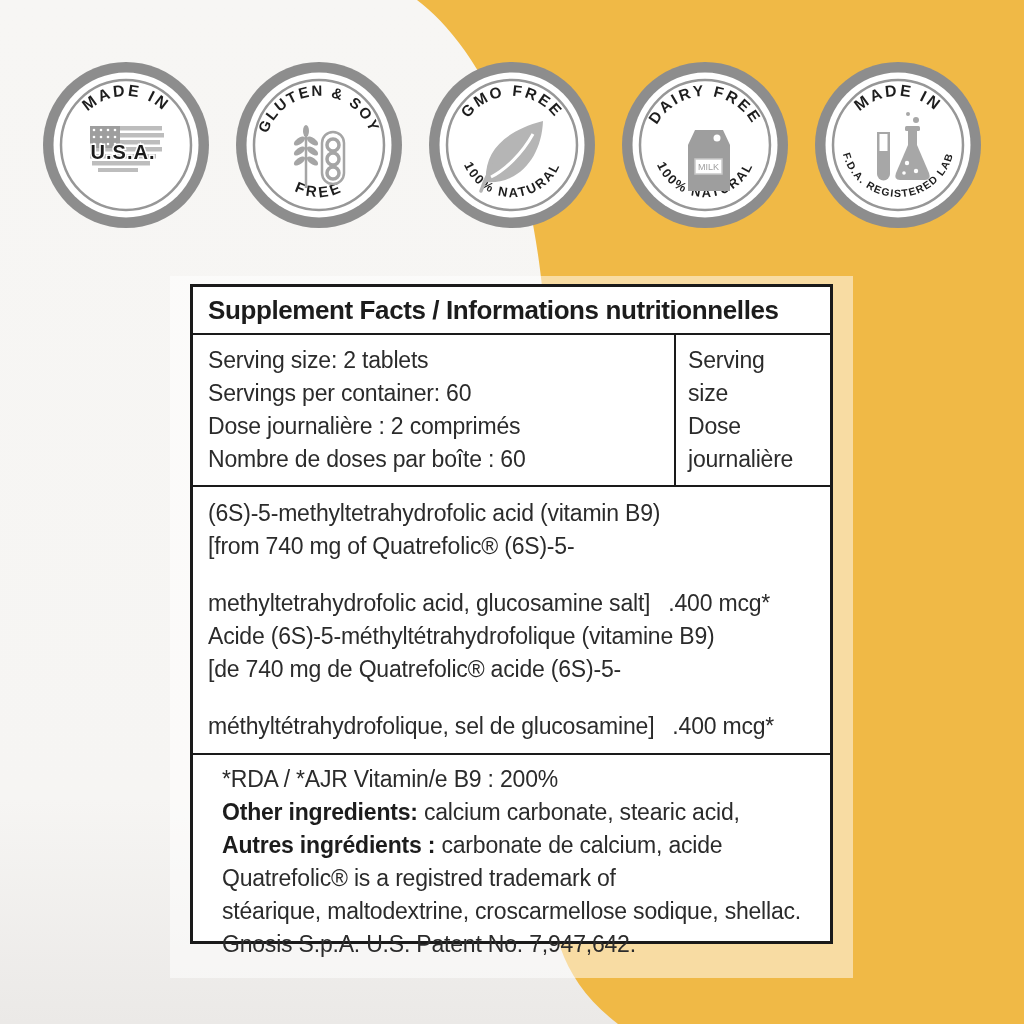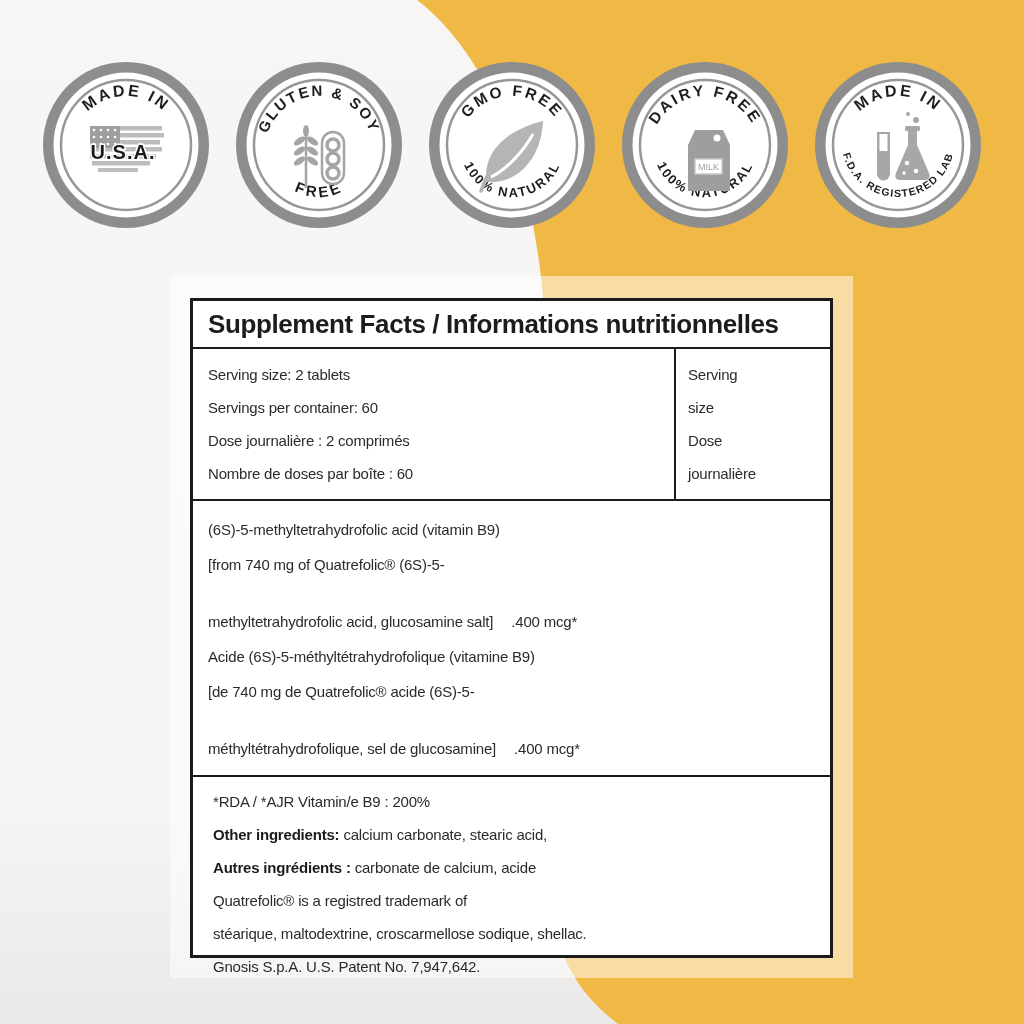--- a/index.html
+++ b/index.html
@@ -8,34 +8,34 @@
   .canvas{position:absolute;inset:0;width:1024px;height:1024px;
           background:linear-gradient(180deg,#f7f6f4 0%,#f6f5f3 78%,#ebe9e7 100%);}
   .blob-svg{position:absolute;inset:0;}
   
   .badges{position:absolute;top:62px;left:0;width:1024px;display:flex;
           justify-content:center;gap:27px;}
   .badge{width:166px;height:166px;}
   
   .halo{position:absolute;left:170px;top:276px;width:683px;height:702px;
         background:rgba(255,255,255,0.5);}
-  .card{position:absolute;left:190px;top:298px;width:643px;height:660px;
+  .card{position:absolute;left:190px;top:284px;width:643px;height:660px;
         background:#ffffff;border:3px solid #1a1a1a;box-sizing:border-box;
         display:flex;flex-direction:column;color:#2b2b2b;}
   .card-title{font-size:26px;font-weight:bold;letter-spacing:-0.4px;color:#1c1c1c;
         padding:8px 15px 7px 15px;border-bottom:2px solid #1a1a1a;white-space:nowrap;}
   .sec1{display:flex;border-bottom:2px solid #1a1a1a;}
   .sec1-left{flex:1;padding:9px 15px;}
   .sec1-right{width:156px;box-sizing:border-box;border-left:2px solid #1a1a1a;
         padding:9px 12px;}
-  .bodyline{font-size:15px;line-height:33px;letter-spacing:-0.2px;white-space:nowrap;}
+  .bodyline{font-size:23px;line-height:33px;letter-spacing:-0.2px;white-space:nowrap;}
   .sec2{padding:10px 15px;border-bottom:2px solid #1a1a1a;}
   .ing-row{display:flex;align-items:baseline;text-align:right;}
   .ing-amt{margin-left:18px;margin-top:24px;}
-  .sec3{padding:8px 20px;flex:1;}
+  .sec3{padding:8px 29px;flex:1;}
   .bold{font-weight:bold;color:#1c1c1c;margin-top:26px;}
 </style>
 </head>
 <body>
 
 <div class="canvas">
 
   <svg class="blob-svg" width="1024" height="1024" viewBox="0 0 1024 1024">
     <path d="M417 0 C455 28 505 95 528 200 C542 263 548 330 549 420 L549 870
              C549 925 560 980 618 1024 L1024 1024 L1024 0 Z" fill="#f0b946"></path>

